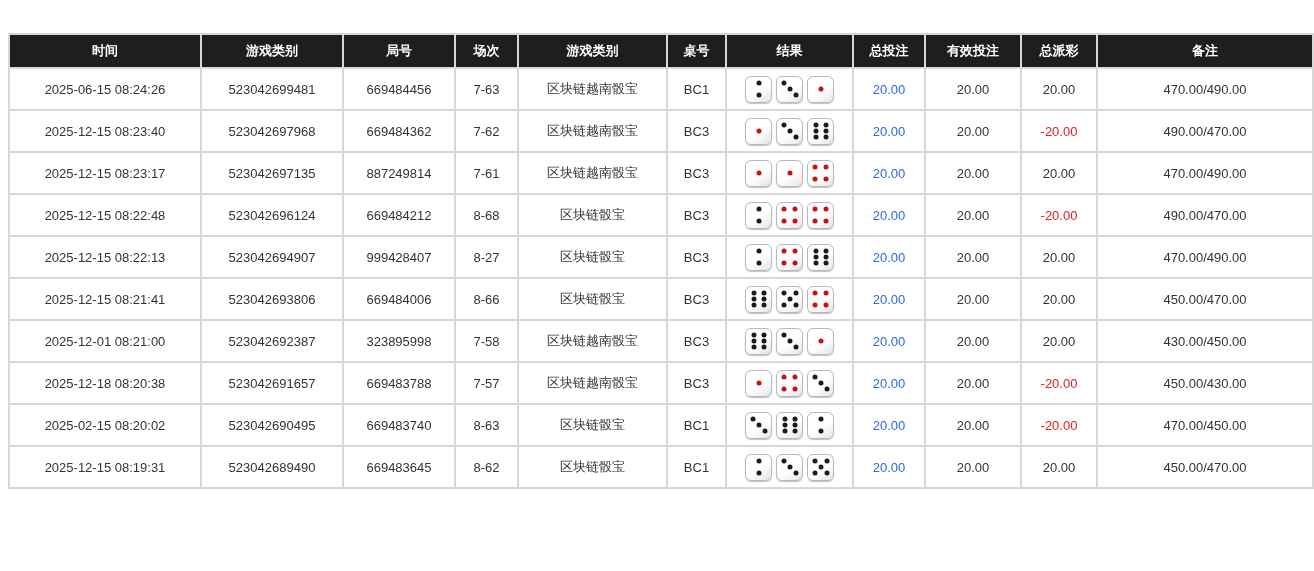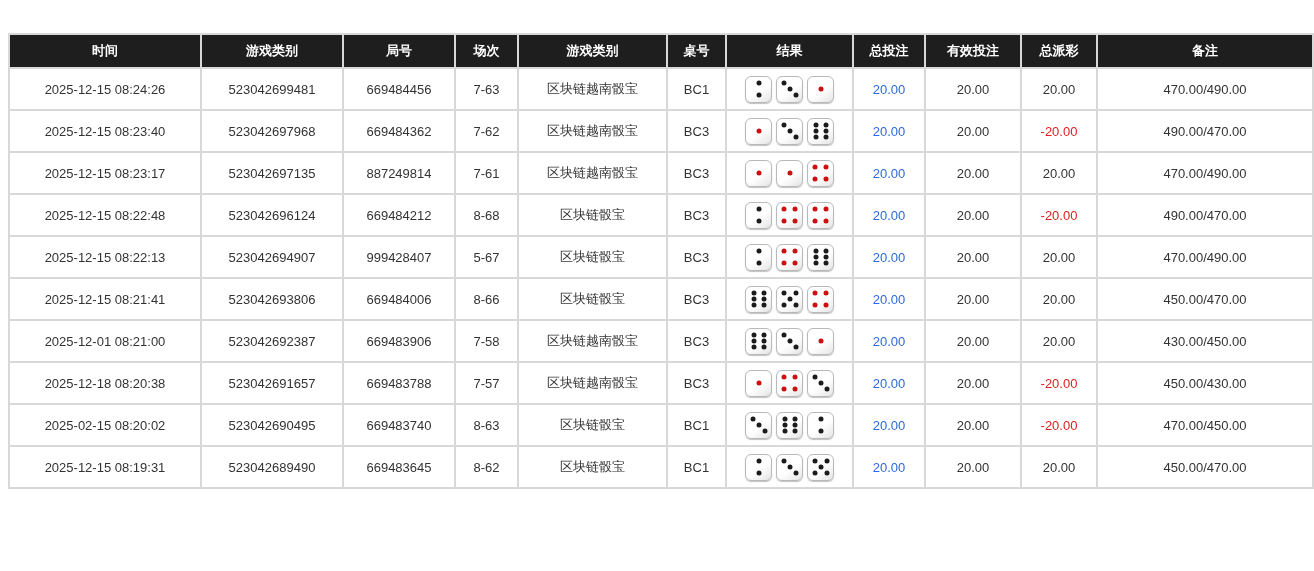--- a/index.html
+++ b/index.html
@@ -65,21 +65,21 @@
           <th>桌号</th>
           <th>结果</th>
           <th>总投注</th>
           <th>有效投注</th>
           <th>总派彩</th>
           <th>备注</th>
         </tr>
       </thead>
     <tbody id="body-rows">
         <tr>
-          <td>2025-12-15 08:24:26</td>
+          <td>2025-06-15 08:24:26</td>
           <td>523042699481</td>
           <td>669484456</td>
           <td>7-63</td>
           <td>区块链越南骰宝</td>
           <td>BC1</td>
           <td><span class="die"><span class="pip" style="left: 50%; top: 26%;"></span><span class="pip" style="left: 50%; top: 74%;"></span></span><span class="die"><span class="pip" style="left: 26%; top: 26%;"></span><span class="pip" style="left: 50%; top: 50%;"></span><span class="pip" style="left: 74%; top: 74%;"></span></span><span class="die"><span class="pip red" style="left: 50%; top: 50%;"></span></span></td>
           <td><span class="bet-amount">20.00</span></td>
           <td>20.00</td>
           <td>20.00</td>
           <td>470.00/490.00</td>
@@ -120,21 +120,21 @@
           <td><span class="die"><span class="pip" style="left: 50%; top: 26%;"></span><span class="pip" style="left: 50%; top: 74%;"></span></span><span class="die"><span class="pip red" style="left: 27%; top: 27%;"></span><span class="pip red" style="left: 73%; top: 27%;"></span><span class="pip red" style="left: 27%; top: 73%;"></span><span class="pip red" style="left: 73%; top: 73%;"></span></span><span class="die"><span class="pip red" style="left: 27%; top: 27%;"></span><span class="pip red" style="left: 73%; top: 27%;"></span><span class="pip red" style="left: 27%; top: 73%;"></span><span class="pip red" style="left: 73%; top: 73%;"></span></span></td>
           <td><span class="bet-amount">20.00</span></td>
           <td>20.00</td>
           <td class="negative">-20.00</td>
           <td>490.00/470.00</td>
         </tr>
         <tr>
           <td>2025-12-15 08:22:13</td>
           <td>523042694907</td>
           <td>999428407</td>
-          <td>5-67</td>
+          <td>8-27</td>
           <td>区块链骰宝</td>
           <td>BC3</td>
           <td><span class="die"><span class="pip" style="left: 50%; top: 26%;"></span><span class="pip" style="left: 50%; top: 74%;"></span></span><span class="die"><span class="pip red" style="left: 27%; top: 27%;"></span><span class="pip red" style="left: 73%; top: 27%;"></span><span class="pip red" style="left: 27%; top: 73%;"></span><span class="pip red" style="left: 73%; top: 73%;"></span></span><span class="die"><span class="pip" style="left: 30%; top: 25%;"></span><span class="pip" style="left: 70%; top: 25%;"></span><span class="pip" style="left: 30%; top: 50%;"></span><span class="pip" style="left: 70%; top: 50%;"></span><span class="pip" style="left: 30%; top: 75%;"></span><span class="pip" style="left: 70%; top: 75%;"></span></span></td>
           <td><span class="bet-amount">20.00</span></td>
           <td>20.00</td>
           <td>20.00</td>
           <td>470.00/490.00</td>
         </tr>
         <tr>
           <td>2025-12-15 08:21:41</td>
@@ -145,21 +145,21 @@
           <td>BC3</td>
           <td><span class="die"><span class="pip" style="left: 30%; top: 25%;"></span><span class="pip" style="left: 70%; top: 25%;"></span><span class="pip" style="left: 30%; top: 50%;"></span><span class="pip" style="left: 70%; top: 50%;"></span><span class="pip" style="left: 30%; top: 75%;"></span><span class="pip" style="left: 70%; top: 75%;"></span></span><span class="die"><span class="pip" style="left: 26%; top: 26%;"></span><span class="pip" style="left: 74%; top: 26%;"></span><span class="pip" style="left: 50%; top: 50%;"></span><span class="pip" style="left: 26%; top: 74%;"></span><span class="pip" style="left: 74%; top: 74%;"></span></span><span class="die"><span class="pip red" style="left: 27%; top: 27%;"></span><span class="pip red" style="left: 73%; top: 27%;"></span><span class="pip red" style="left: 27%; top: 73%;"></span><span class="pip red" style="left: 73%; top: 73%;"></span></span></td>
           <td><span class="bet-amount">20.00</span></td>
           <td>20.00</td>
           <td>20.00</td>
           <td>450.00/470.00</td>
         </tr>
         <tr>
           <td>2025-12-01 08:21:00</td>
           <td>523042692387</td>
-          <td>669483906</td>
+          <td>323895998</td>
           <td>7-58</td>
           <td>区块链越南骰宝</td>
           <td>BC3</td>
           <td><span class="die"><span class="pip" style="left: 30%; top: 25%;"></span><span class="pip" style="left: 70%; top: 25%;"></span><span class="pip" style="left: 30%; top: 50%;"></span><span class="pip" style="left: 70%; top: 50%;"></span><span class="pip" style="left: 30%; top: 75%;"></span><span class="pip" style="left: 70%; top: 75%;"></span></span><span class="die"><span class="pip" style="left: 26%; top: 26%;"></span><span class="pip" style="left: 50%; top: 50%;"></span><span class="pip" style="left: 74%; top: 74%;"></span></span><span class="die"><span class="pip red" style="left: 50%; top: 50%;"></span></span></td>
           <td><span class="bet-amount">20.00</span></td>
           <td>20.00</td>
           <td>20.00</td>
           <td>430.00/450.00</td>
         </tr>
         <tr>

